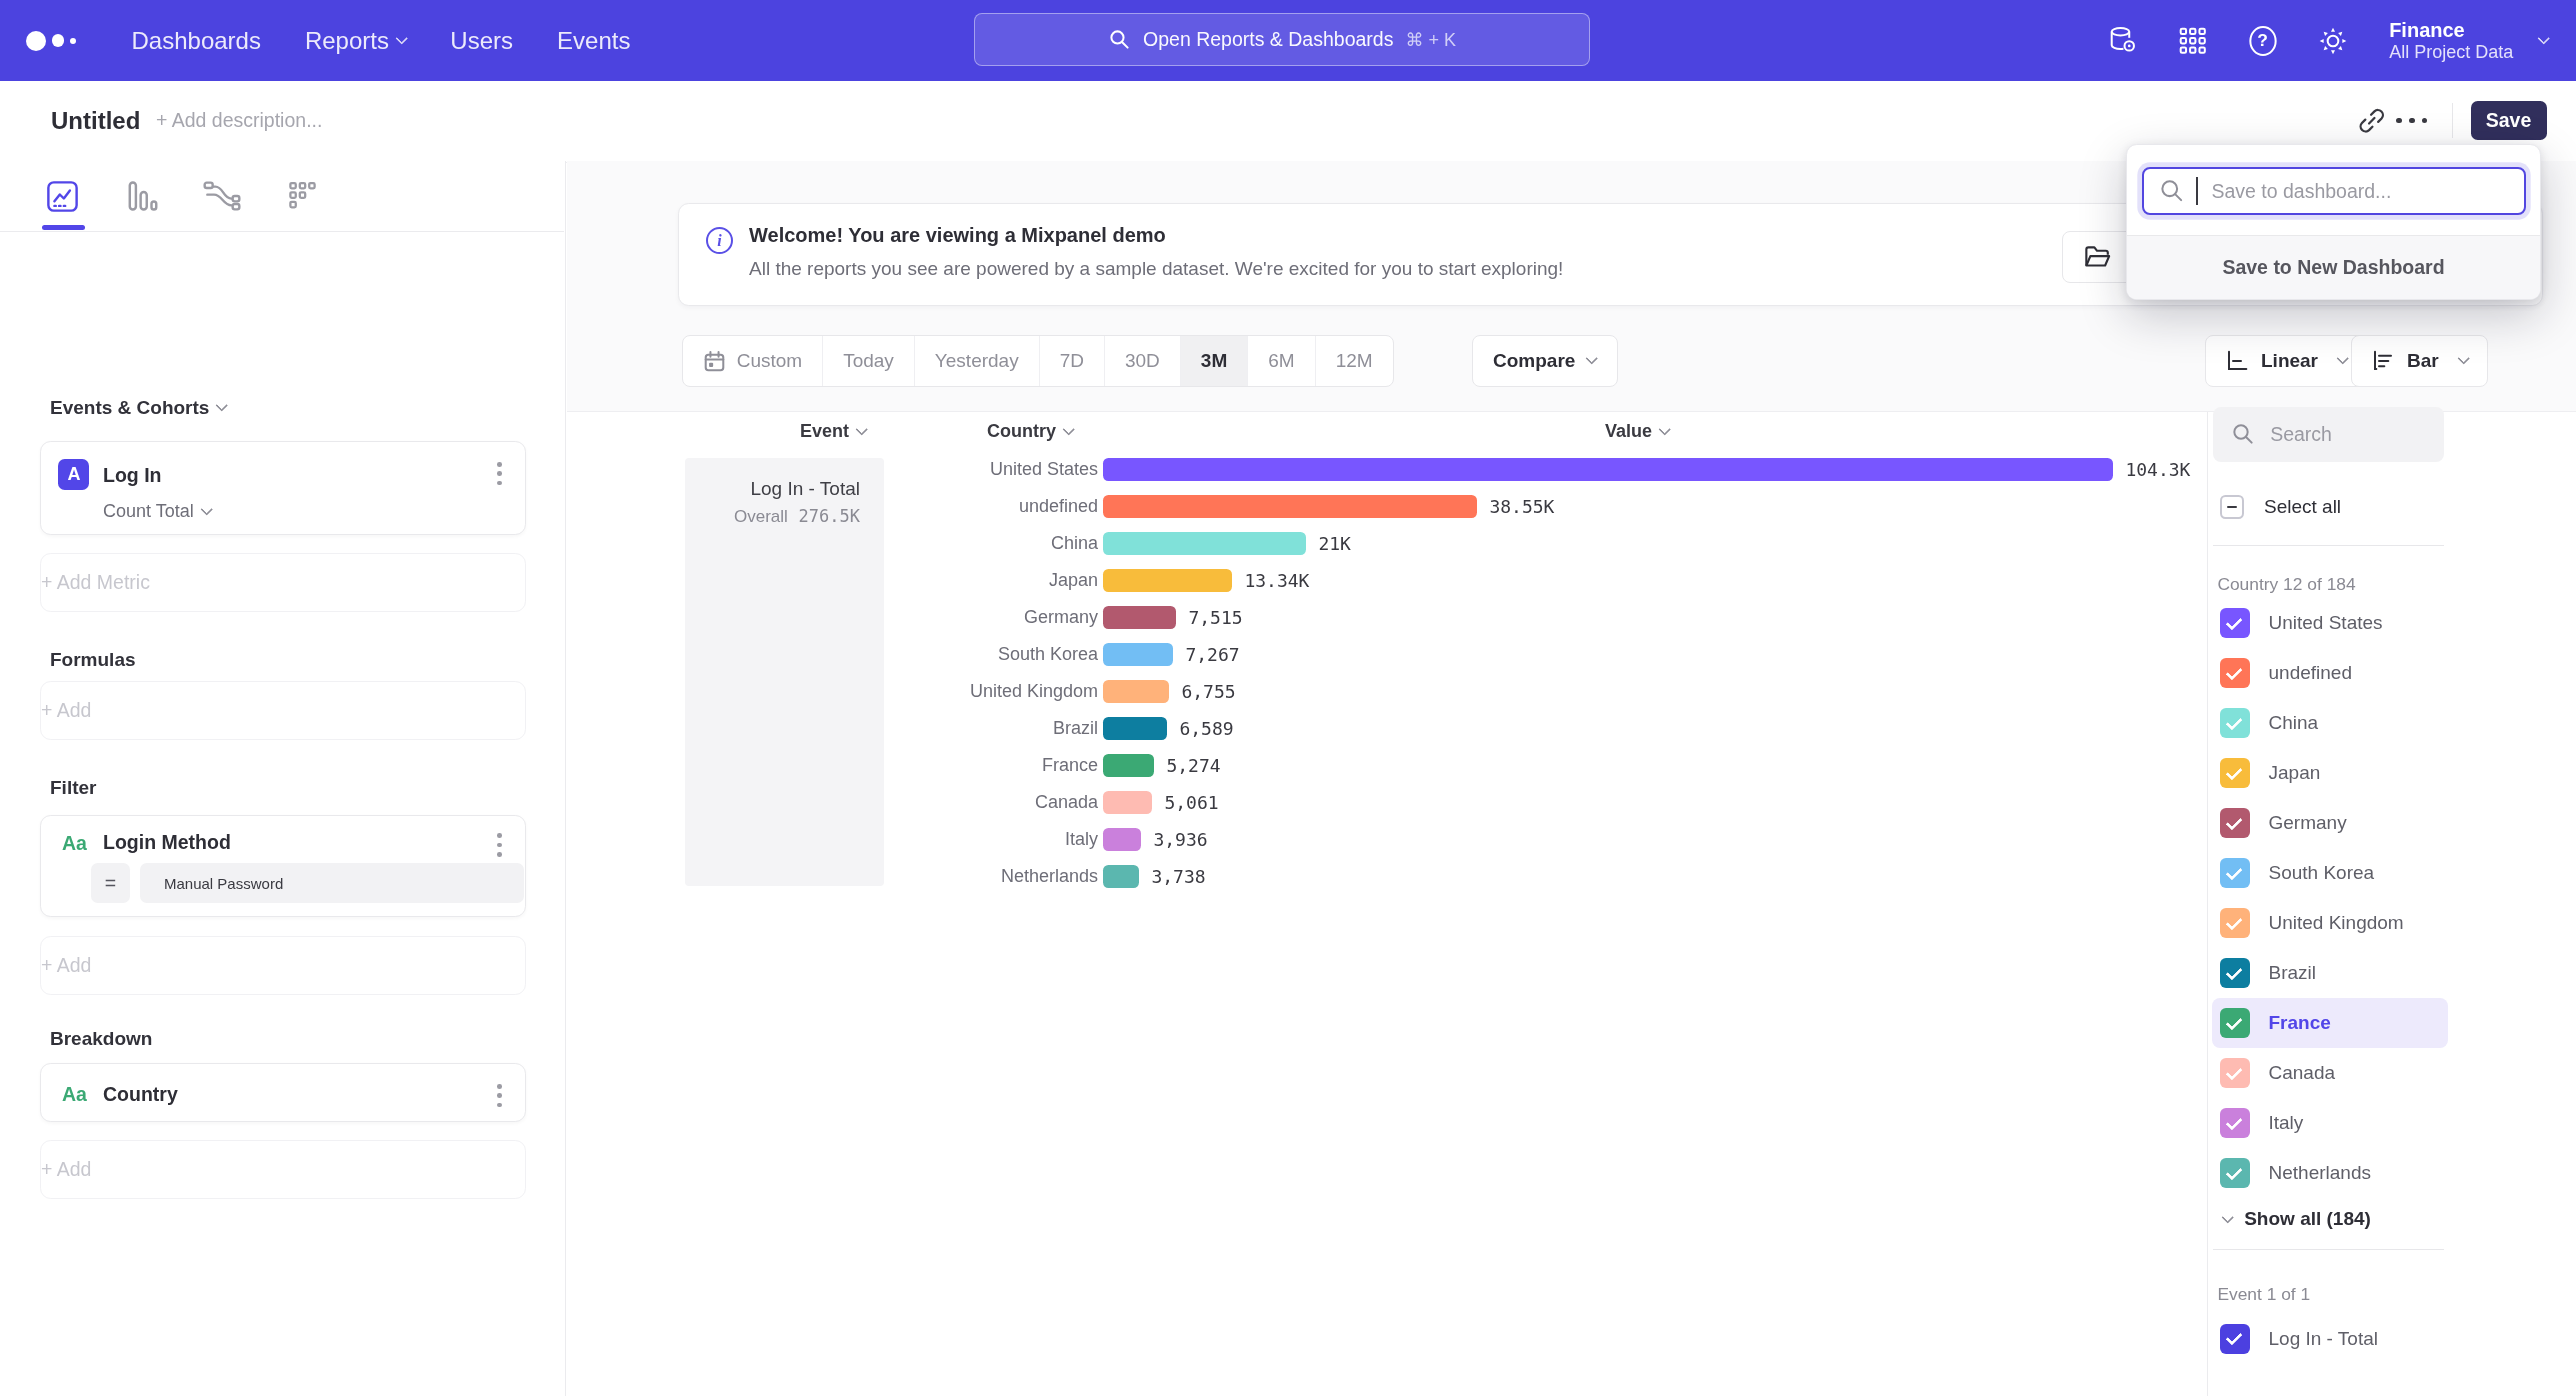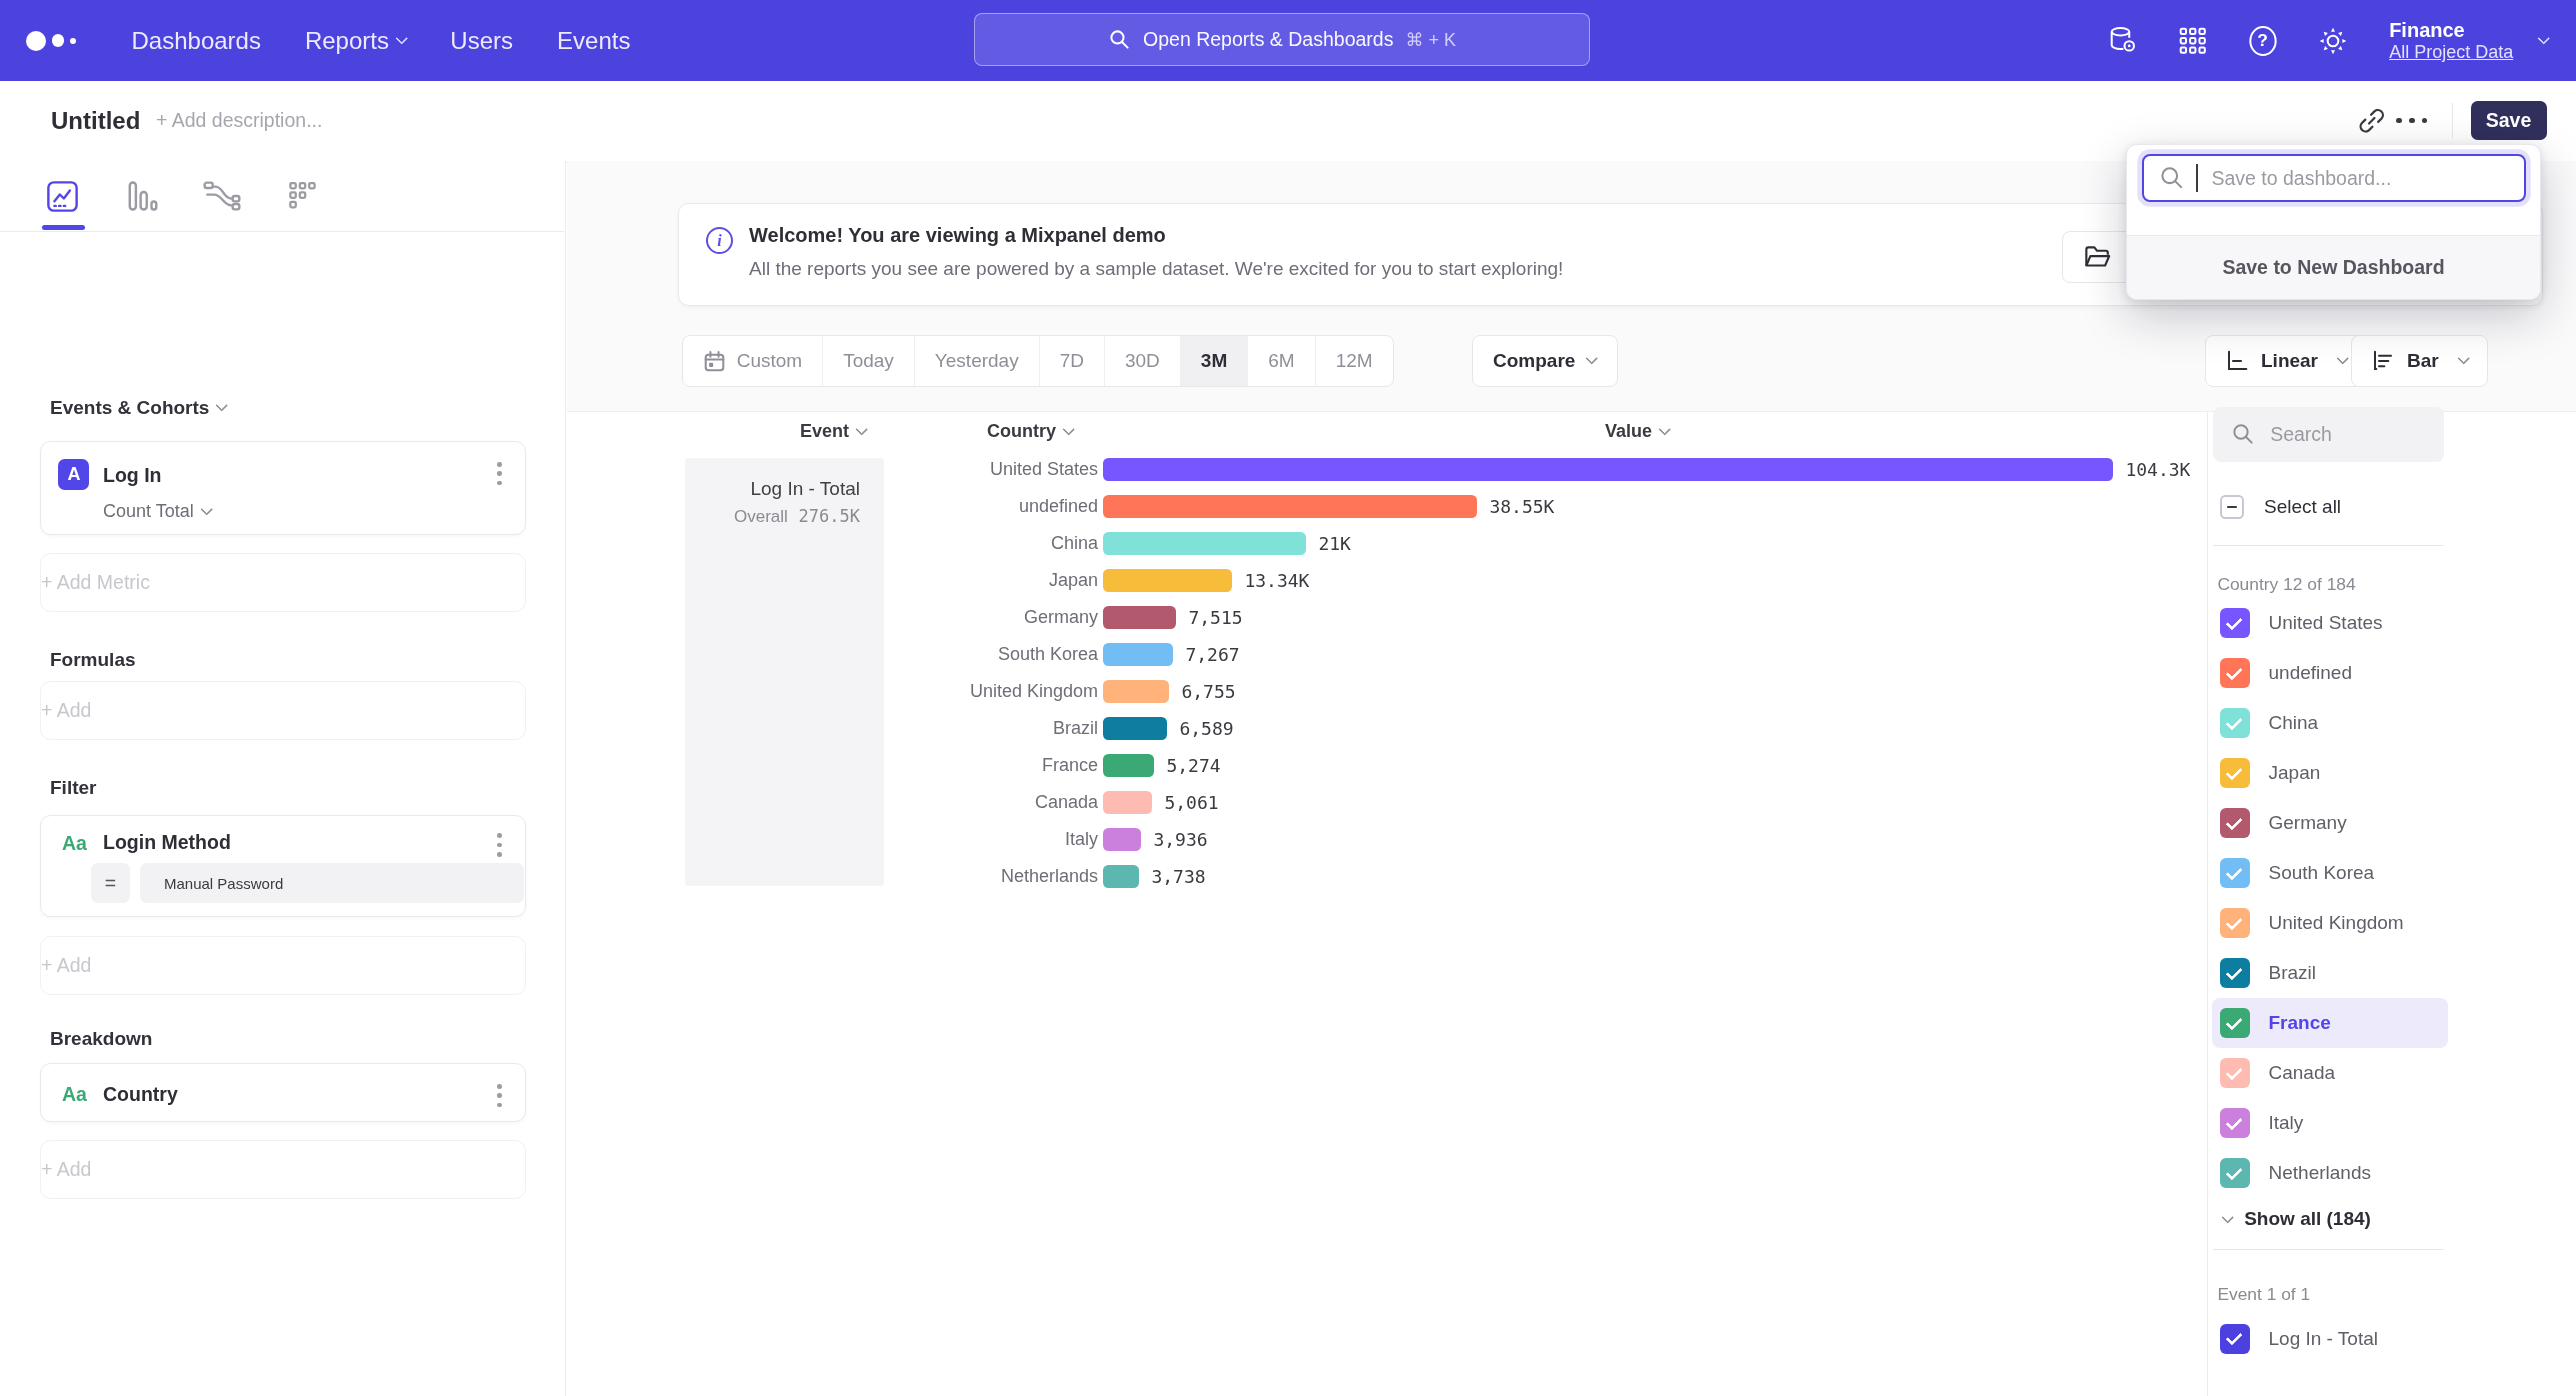--- a/index.html
+++ b/index.html
@@ -21,21 +21,21 @@
   .chev-gray{color:#8f8f98;}
   .navsearch{position:absolute;left:974px;top:13.4px;width:614px;height:51px;border-radius:8px;
              background:rgba(255,255,255,.13);border:1.3px solid rgba(255,255,255,.42);
              display:flex;align-items:center;justify-content:center;gap:12px;color:#fff;cursor:text;}
   .navsearch .ph{font-size:19.5px;font-weight:500;color:rgba(255,255,255,.96);}
   .navsearch .sc{font-size:18px;color:rgba(255,255,255,.7);}
   .navright{position:absolute;right:0;top:0;height:81px;display:flex;align-items:center;gap:35px;padding-right:28px;}
   .nicon{width:35px;height:35px;display:flex;align-items:center;justify-content:center;color:#fff;cursor:pointer;}
   .project{display:flex;align-items:center;gap:17.4px;cursor:pointer;margin-left:4px;}
   .project .pn{color:#fff;font-size:20px;font-weight:700;line-height:1.15;}
-  .project .ps{color:#e4e1fb;font-size:18px;font-weight:400;line-height:1.15;text-decoration:underline;}
+  .project .ps{color:#e4e1fb;font-size:18px;font-weight:400;line-height:1.15;}
   .helpq{font-size:17.4px;font-weight:700;}
 
   
   .titlebar{position:absolute;left:0;top:81px;width:2576px;height:81px;background:#fff;border-bottom:1.3px solid #ededf0;}
   .rtitle{position:absolute;left:51px;top:0;height:79px;display:flex;align-items:center;font-size:24px;font-weight:700;color:#2e2e36;cursor:text;}
   .rdesc{position:absolute;left:156px;top:0;height:79px;display:flex;align-items:center;font-size:19.5px;color:#a6a6ae;cursor:text;}
   .tbicons{position:absolute;right:0;top:0;height:79px;display:flex;align-items:center;}
   .tbi{width:40px;height:40px;display:flex;align-items:center;justify-content:center;color:#3a3a41;cursor:pointer;}
   .dots3{display:flex;gap:7.4px;}
   .dots3 i{width:5.4px;height:5.4px;border-radius:50%;background:#3a3a41;display:block;}
@@ -120,21 +120,21 @@
   .cbx{width:29.5px;height:29.5px;border-radius:6px;display:flex;align-items:center;justify-content:center;flex:none;}
   .ck{display:block;width:12px;height:6px;border:solid #fff;border-width:0 0 3px 3px;transform:rotate(-45deg) translate(0.7px,-1.3px);border-radius:0.7px;}
   .llab{font-size:19px;color:#5f5f68;margin-left:19px;white-space:nowrap;}
   .showall{position:absolute;left:14.8px;top:796px;display:flex;align-items:center;gap:12px;cursor:pointer;}
   .showall .sa{font-size:19px;font-weight:600;color:#2e2e36;}
   .eventrow{position:absolute;left:12px;top:912px;display:flex;align-items:center;cursor:pointer;}
 
   
   .popover{position:absolute;left:2126px;top:144px;width:415px;height:156px;background:#fff;border:1.3px solid #e8e8ec;
            border-radius:10.7px;box-shadow:0 16px 47px rgba(20,20,43,.22),0 2.7px 9.4px rgba(20,20,43,.10);box-sizing:border-box;z-index:50;}
-  .pinput{position:absolute;left:14.8px;top:9px;width:384px;height:48px;border:2px solid #5246e0;border-radius:8px;background:#fff;
+  .pinput{position:absolute;left:14.8px;top:22px;width:384px;height:48px;border:2px solid #5246e0;border-radius:8px;background:#fff;
           box-shadow:0 0 0 4.7px rgba(82,70,224,.16);box-sizing:border-box;display:flex;align-items:center;gap:12px;padding:0 14.8px;cursor:text;}
   .pinput .mag{flex:none;display:flex;}
   .caret{width:2px;height:28px;background:#3a3a41;flex:none;}
   .pph{font-size:19.5px;color:#9a9aa2;margin-left:1.3px;}
   .pfooter{position:absolute;left:0;bottom:0;width:100%;height:64px;background:#f7f7f9;border-top:1.3px solid #e9e9eb;
            border-radius:0 0 9.4px 9.4px;display:flex;align-items:center;justify-content:center;font-size:19.5px;font-weight:600;color:#56565e;cursor:pointer;box-sizing:border-box;}
 </style>
 </head>
 <body>
 

